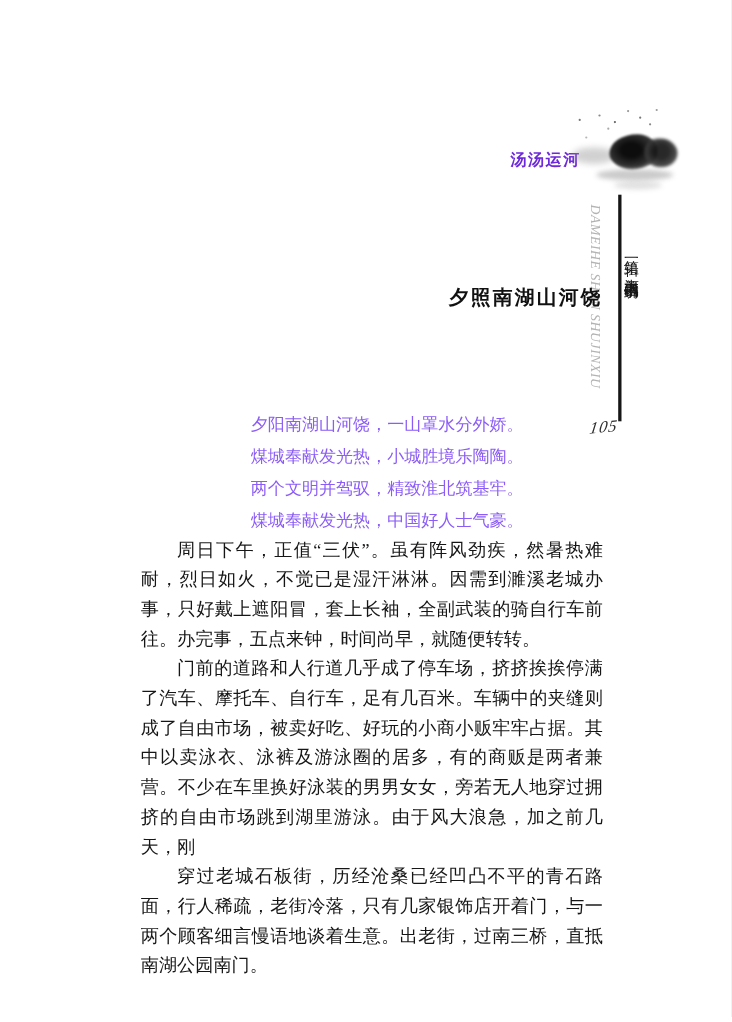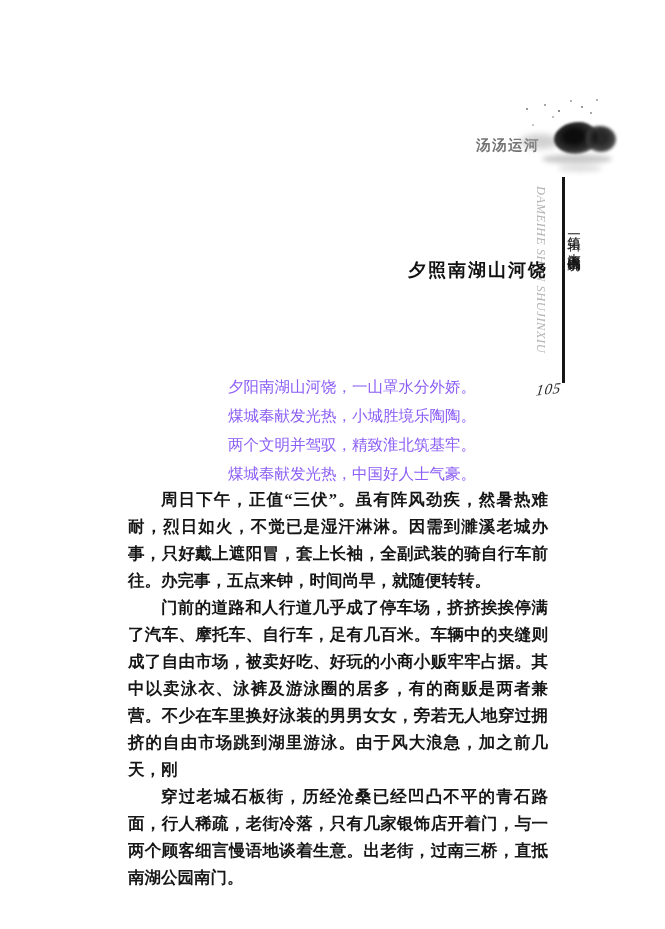--- a/index.html
+++ b/index.html
@@ -17,23 +17,22 @@
 
   
   .running-title {
     position: absolute;
     left: 464px;
     top: 136px;
     font-family: "Liberation Sans", "DejaVu Sans", sans-serif;
     font-weight: 700;
     font-size: 14.5px;
     letter-spacing: 1.5px;
-    color: #737373;
+    color: #6d28d9;
     white-space: nowrap;
-    margin-left: 12px;
   }
   .ink-painting {
     position: absolute;
     left: 516px;
     top: 98px;
     width: 114px;
     height: 82px;
   }
   .ink-painting .blob-main {
     position: absolute; left: 38px; top: 24px; width: 44px; height: 32px;
@@ -143,21 +142,21 @@
     position: absolute;
     left: 128px;
     top: 486px;
     width: 420px;
     font-size: 16.5px;
     line-height: 27px;
     text-align: justify;
     text-justify: inter-character;
     color: #161616;
   }
-  .body-text p { text-indent: 2em; margin: 0; font-weight: bold; }
+  .body-text p { text-indent: 2em; margin: 0; }
 </style>
 </head>
 <body>
 
 <div class="page">
 
   <div class="running-title">汤汤运河</div>
   <div class="ink-painting">
     <span class="dots"></span>
     <span class="wash-left"></span>

